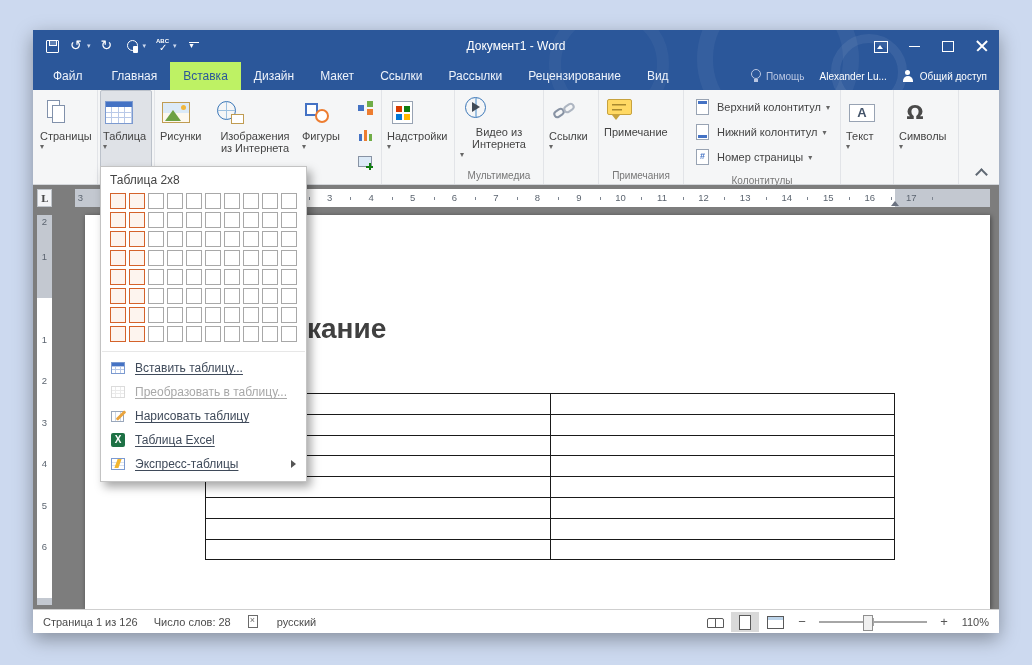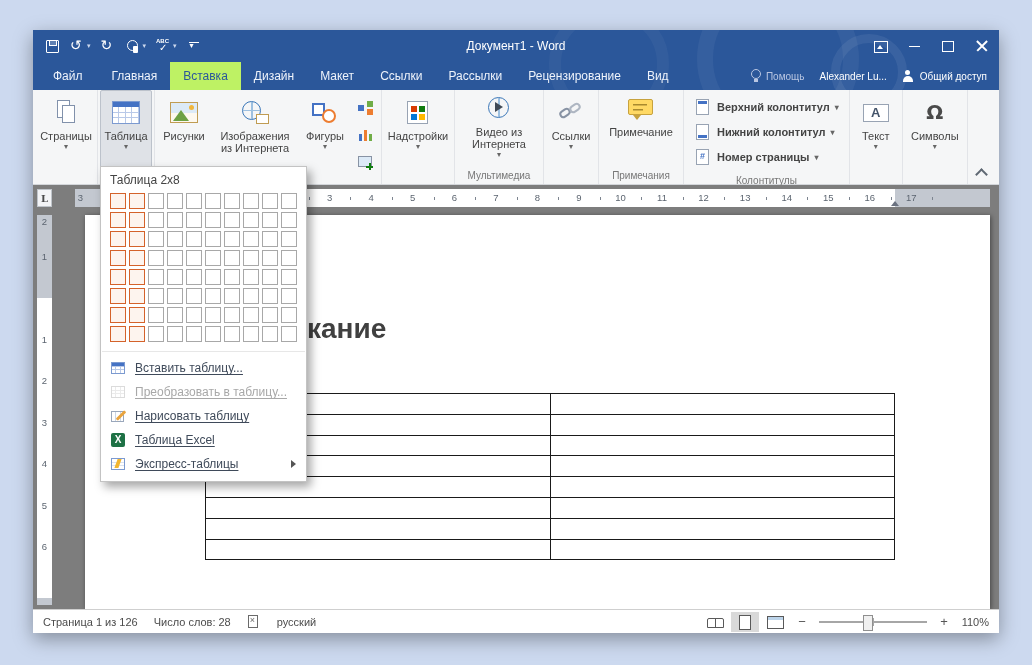--- a/index.html
+++ b/index.html
@@ -50,37 +50,37 @@
   .share{display:flex;align-items:center;gap:6px;}
   .person{width:12px;height:13px;position:relative;}
   .person::before{content:"";position:absolute;left:3px;top:0;width:5px;height:5px;border-radius:50%;background:#fff;}
   .person::after{content:"";position:absolute;left:1px;top:6px;width:10px;height:6px;border-radius:5px 5px 0 0;background:#fff;}
 
   
   .ribbon{position:absolute;top:60px;left:0;right:0;height:95px;background:#f5f6f7;border-bottom:1px solid #d3d6da;display:flex;align-items:stretch;padding-left:2px;box-sizing:border-box;}
   .rgroup{display:flex;flex-direction:column;border-right:1px solid #e2e4e8;padding:0 2px;}
   .rgroup-content{display:flex;align-items:stretch;flex:1;}
   .rgroup-label{height:15px;line-height:13px;font-size:10px;color:#777;text-align:center;white-space:nowrap;padding:0 5px;}
-  .bigbtn{display:flex;flex-direction:column;align-items:center;justify-content:flex-start;padding:4px 2px 2px;border:1px solid transparent;border-radius:2px;box-sizing:border-box;}
+  .bigbtn{display:flex;flex-direction:column;align-items:flex-start;justify-content:flex-start;padding:4px 2px 2px;border:1px solid transparent;border-radius:2px;box-sizing:border-box;}
   .rgroup.nolabel .bigbtn{padding-top:8px;}
   .bigbtn .lbl{font-size:11px;line-height:12px;text-align:center;color:#444;margin-top:3px;}
   .arr{margin-top:1px;font-size:8px;color:#666;line-height:8px;}
   .bigbtn.pressed{background:#dfe2e7;border-color:#bcc2cb;}
   .w-pages{width:58px;}.w-table{width:52px;}.w-picture{width:54px;}.w-online-pictures{width:88px;}
   .w-shapes{width:52px;}.w-addins{width:68px;}.w-online-video{width:84px;}.w-links{width:50px;}
   .w-comment{width:80px;}.w-text-box{width:48px;}.w-symbols{width:60px;}
   .stackcol{display:flex;flex-direction:column;justify-content:flex-start;gap:3px;padding:6px 2px;}
   .sbtn{width:24px;height:24px;display:flex;align-items:center;justify-content:center;border-radius:2px;}
   .sico{width:16px;height:16px;position:relative;}
   .sico-smartart::before{content:"";position:absolute;left:1px;top:5px;width:6px;height:6px;background:#4472c4;box-shadow:9px -4px 0 #70ad47,9px 4px 0 #ed7d31;}
   .sico-chart::before{content:"";position:absolute;left:2px;bottom:2px;width:3px;height:7px;background:#4472c4;box-shadow:10px 0 0 #70ad47;}
   .sico-chart::after{content:"";position:absolute;left:7px;bottom:2px;width:3px;height:11px;background:#ed7d31;}
   .sico-screenshot::before{content:"";position:absolute;left:1px;top:2px;width:12px;height:9px;border:1px solid #8893a4;background:#dceaf7;}
   .sico-screenshot::after{content:"";position:absolute;right:0;bottom:0;width:7px;height:7px;background:linear-gradient(#107c10,#107c10) 50% 0/2px 100% no-repeat,linear-gradient(#107c10,#107c10) 0 50%/100% 2px no-repeat;}
-  .rowcol{display:flex;flex-direction:column;justify-content:center;gap:3px;padding:6px 4px;font-weight:bold;}
+  .rowcol{display:flex;flex-direction:column;justify-content:center;gap:3px;padding:6px 4px;}
   .rrow{display:flex;align-items:center;gap:5px;font-size:11px;color:#444;padding:2px 4px;border-radius:2px;white-space:nowrap;}
   .mico{width:18px;height:18px;position:relative;flex:0 0 auto;}
   .mico::before{content:"";position:absolute;left:2px;top:1px;width:13px;height:16px;background:#fff;border:1px solid #98a3b3;box-sizing:border-box;}
   .mico-header::after{content:"";position:absolute;left:4px;top:3px;width:9px;height:3px;background:#4472c4;}
   .mico-footer::after{content:"";position:absolute;left:4px;bottom:3px;width:9px;height:3px;background:#4472c4;}
   .mico-page-number::after{content:"#";position:absolute;left:0;top:3px;width:17px;text-align:center;font:700 9px "Liberation Sans",sans-serif;color:#4472c4;}
 
   .ico{width:32px;height:28px;position:relative;flex:0 0 auto;}
   .ico::before,.ico::after{box-sizing:border-box;}
   .ico i{position:absolute;}

